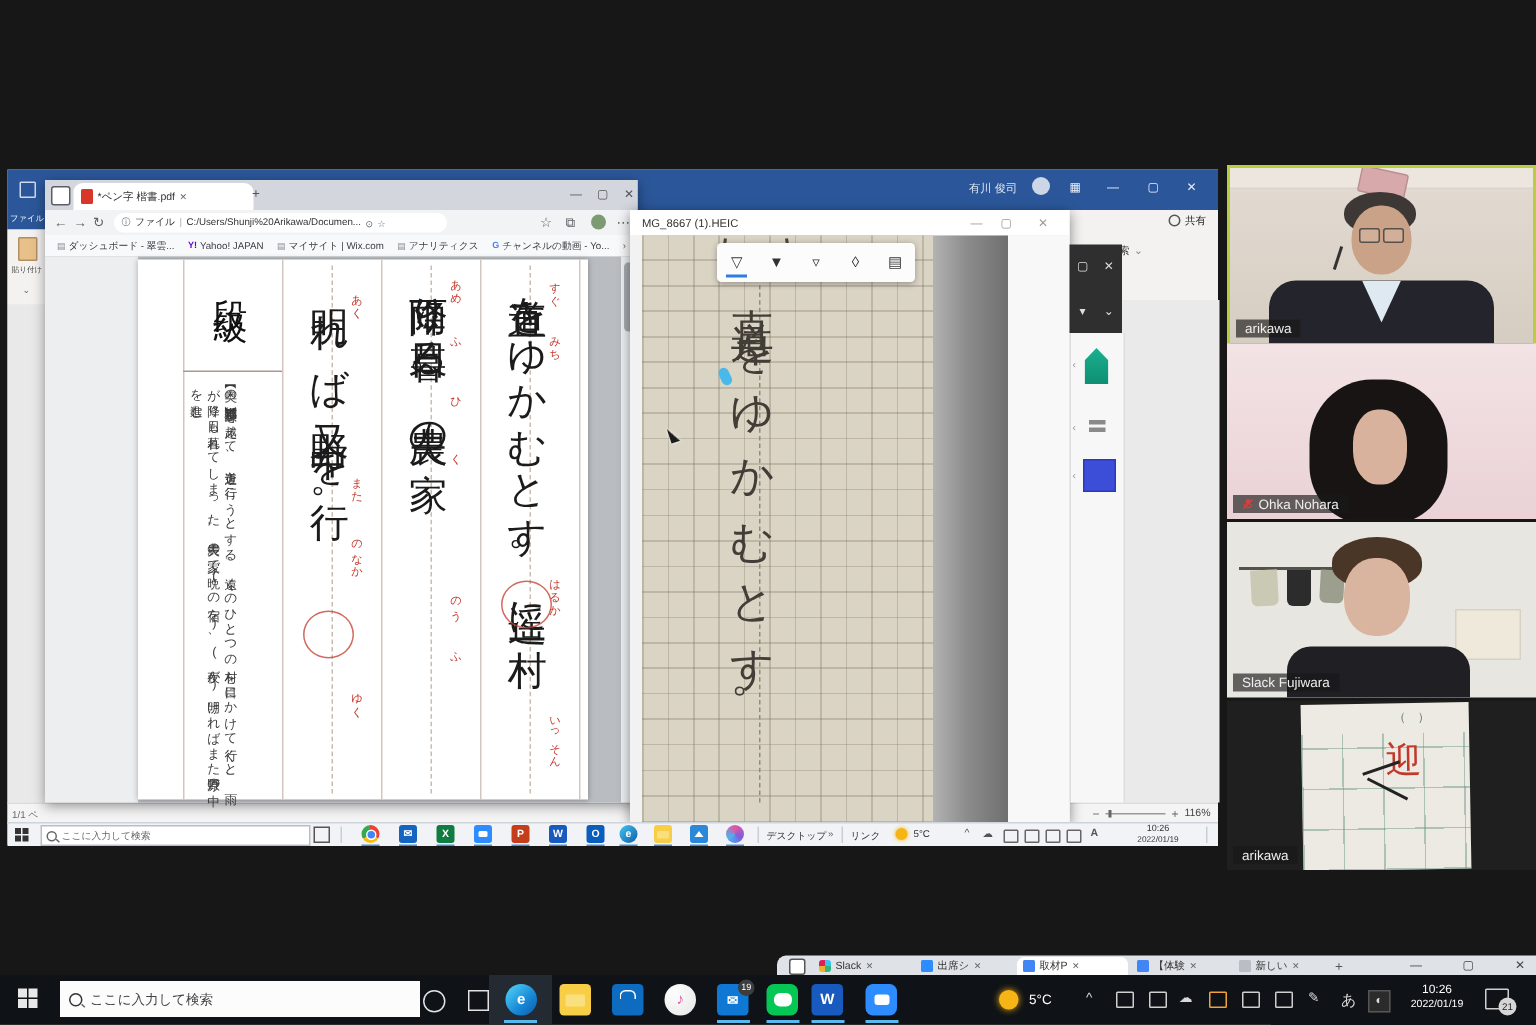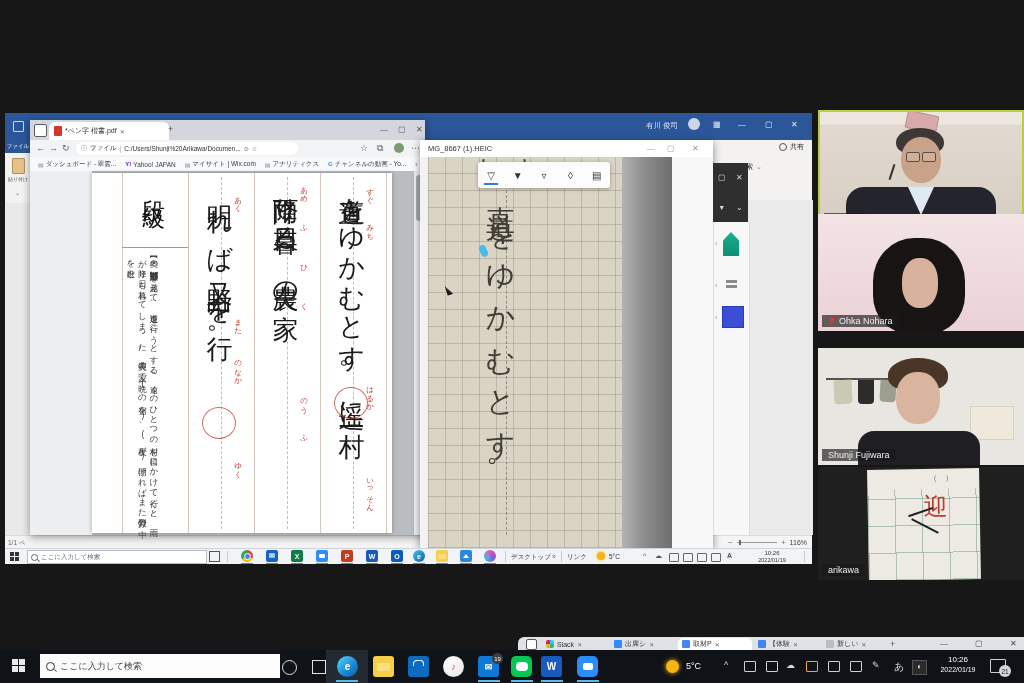--- a/index.html
+++ b/index.html
@@ -340,21 +340,21 @@
     <div class="a" style="left:86px;top:40px;width:12px;height:8px;border:1px solid #55504a;border-radius:2px;background:rgba(255,255,255,.15);"></div>
     <div class="a" style="left:102px;top:40px;width:12px;height:8px;border:1px solid #55504a;border-radius:2px;background:rgba(255,255,255,.15);"></div>
     <div class="a" style="left:71px;top:52px;width:2px;height:16px;background:#333;transform:rotate(18deg);"></div>
     <div class="a" style="left:26px;bottom:0;width:150px;height:42px;background:#24242c;border-radius:18px 18px 0 0;"></div>
     <div class="a" style="left:88px;bottom:14px;width:26px;height:28px;background:#dfe9f2;clip-path:polygon(50% 100%,0 0,100% 0);"></div>
     <div class="vlabel">
         <span>arikawa</span>
       </div>
   </div>
 
-  <div class="video" style="top:214px;height:117px;background:linear-gradient(180deg,#f3e3e4,#ead2d6);text-decoration:underline;">
+  <div class="video" style="top:229px;height:117px;background:linear-gradient(180deg,#f3e3e4,#ead2d6);text-decoration:underline;">
     <div class="a" style="left:55px;top:24px;width:92px;height:96px;background:#181414;border-radius:45% 45% 40% 40%;"></div>
     <div class="a" style="left:84px;top:44px;width:36px;height:50px;background:#d8b29c;border-radius:45%;"></div>
     <div class="vlabel">
       <svg width="8" height="8" viewBox="0 0 10 10">
           <rect x="3.2" y="0.8" width="3.6" height="5" rx="1.8" fill="#e03c3c"></rect>
           <path d="M2 5a3 3 0 0 0 6 0" fill="none" stroke="#e03c3c" stroke-width="1"></path>
           <line x1="1" y1="9" x2="9" y2="1" stroke="#e03c3c" stroke-width="1.2"></line>
         </svg>
       <span>Ohka Nohara</span>
     </div>
@@ -363,21 +363,21 @@
   <div class="video" style="top:348px;height:117px;background:#e8e6e1;">
     <div class="a" style="left:8px;top:30px;width:112px;height:2px;background:#55524c;"></div>
     <div class="a" style="left:16px;top:32px;width:18px;height:24px;background:#c9c9b4;border-radius:0 0 4px 4px;transform:rotate(-3deg);"></div>
     <div class="a" style="left:40px;top:32px;width:16px;height:24px;background:#2c2c2c;border-radius:0 0 4px 4px;"></div>
     <div class="a" style="left:62px;top:32px;width:16px;height:22px;background:#9c9f8e;border-radius:0 0 4px 4px;transform:rotate(3deg);"></div>
     <div class="a" style="left:152px;top:58px;width:42px;height:32px;background:#efe9dc;border:1px solid #d8d2c2;"></div>
     <div class="a" style="left:70px;top:10px;width:60px;height:34px;background:#4a3626;border-radius:50% 50% 42% 42%;"></div>
     <div class="a" style="left:78px;top:24px;width:44px;height:52px;background:#d9b49e;border-radius:46%;"></div>
     <div class="a" style="left:40px;bottom:0;width:122px;height:34px;background:#1f1f24;border-radius:16px 16px 0 0;"></div>
     <div class="vlabel">
-        <span>Shunji Fujiwara</span>
+        <span>Slack Fujiwara</span>
       </div>
   </div>
 
   <div class="video" style="top:467px;height:113px;background:#1f1f1f;">
     <div class="a" style="left:50px;top:2px;width:112px;height:111px;background:#eceae2;transform:rotate(-1deg);">
       <div class="a" style="left:0;top:20px;right:0;bottom:0;background-image:repeating-linear-gradient(0deg,rgba(95,145,125,.45) 0 1px,transparent 1px 27px),repeating-linear-gradient(90deg,rgba(95,145,125,.45) 0 1px,transparent 1px 27px);"></div>
       <span class="a" style="left:62px;top:4px;font-size:8px;color:#5a7a6e;">（　）</span>
       <span class="a" style="left:56px;top:22px;font-family:'Liberation Serif',serif;font-size:24px;color:#c0392b;">迎</span>
       <div class="a" style="left:40px;top:42px;width:26px;height:2px;background:#222;transform:rotate(-18deg);"></div>
       <div class="a" style="left:42px;top:56px;width:30px;height:2px;background:#222;transform:rotate(28deg);"></div>

